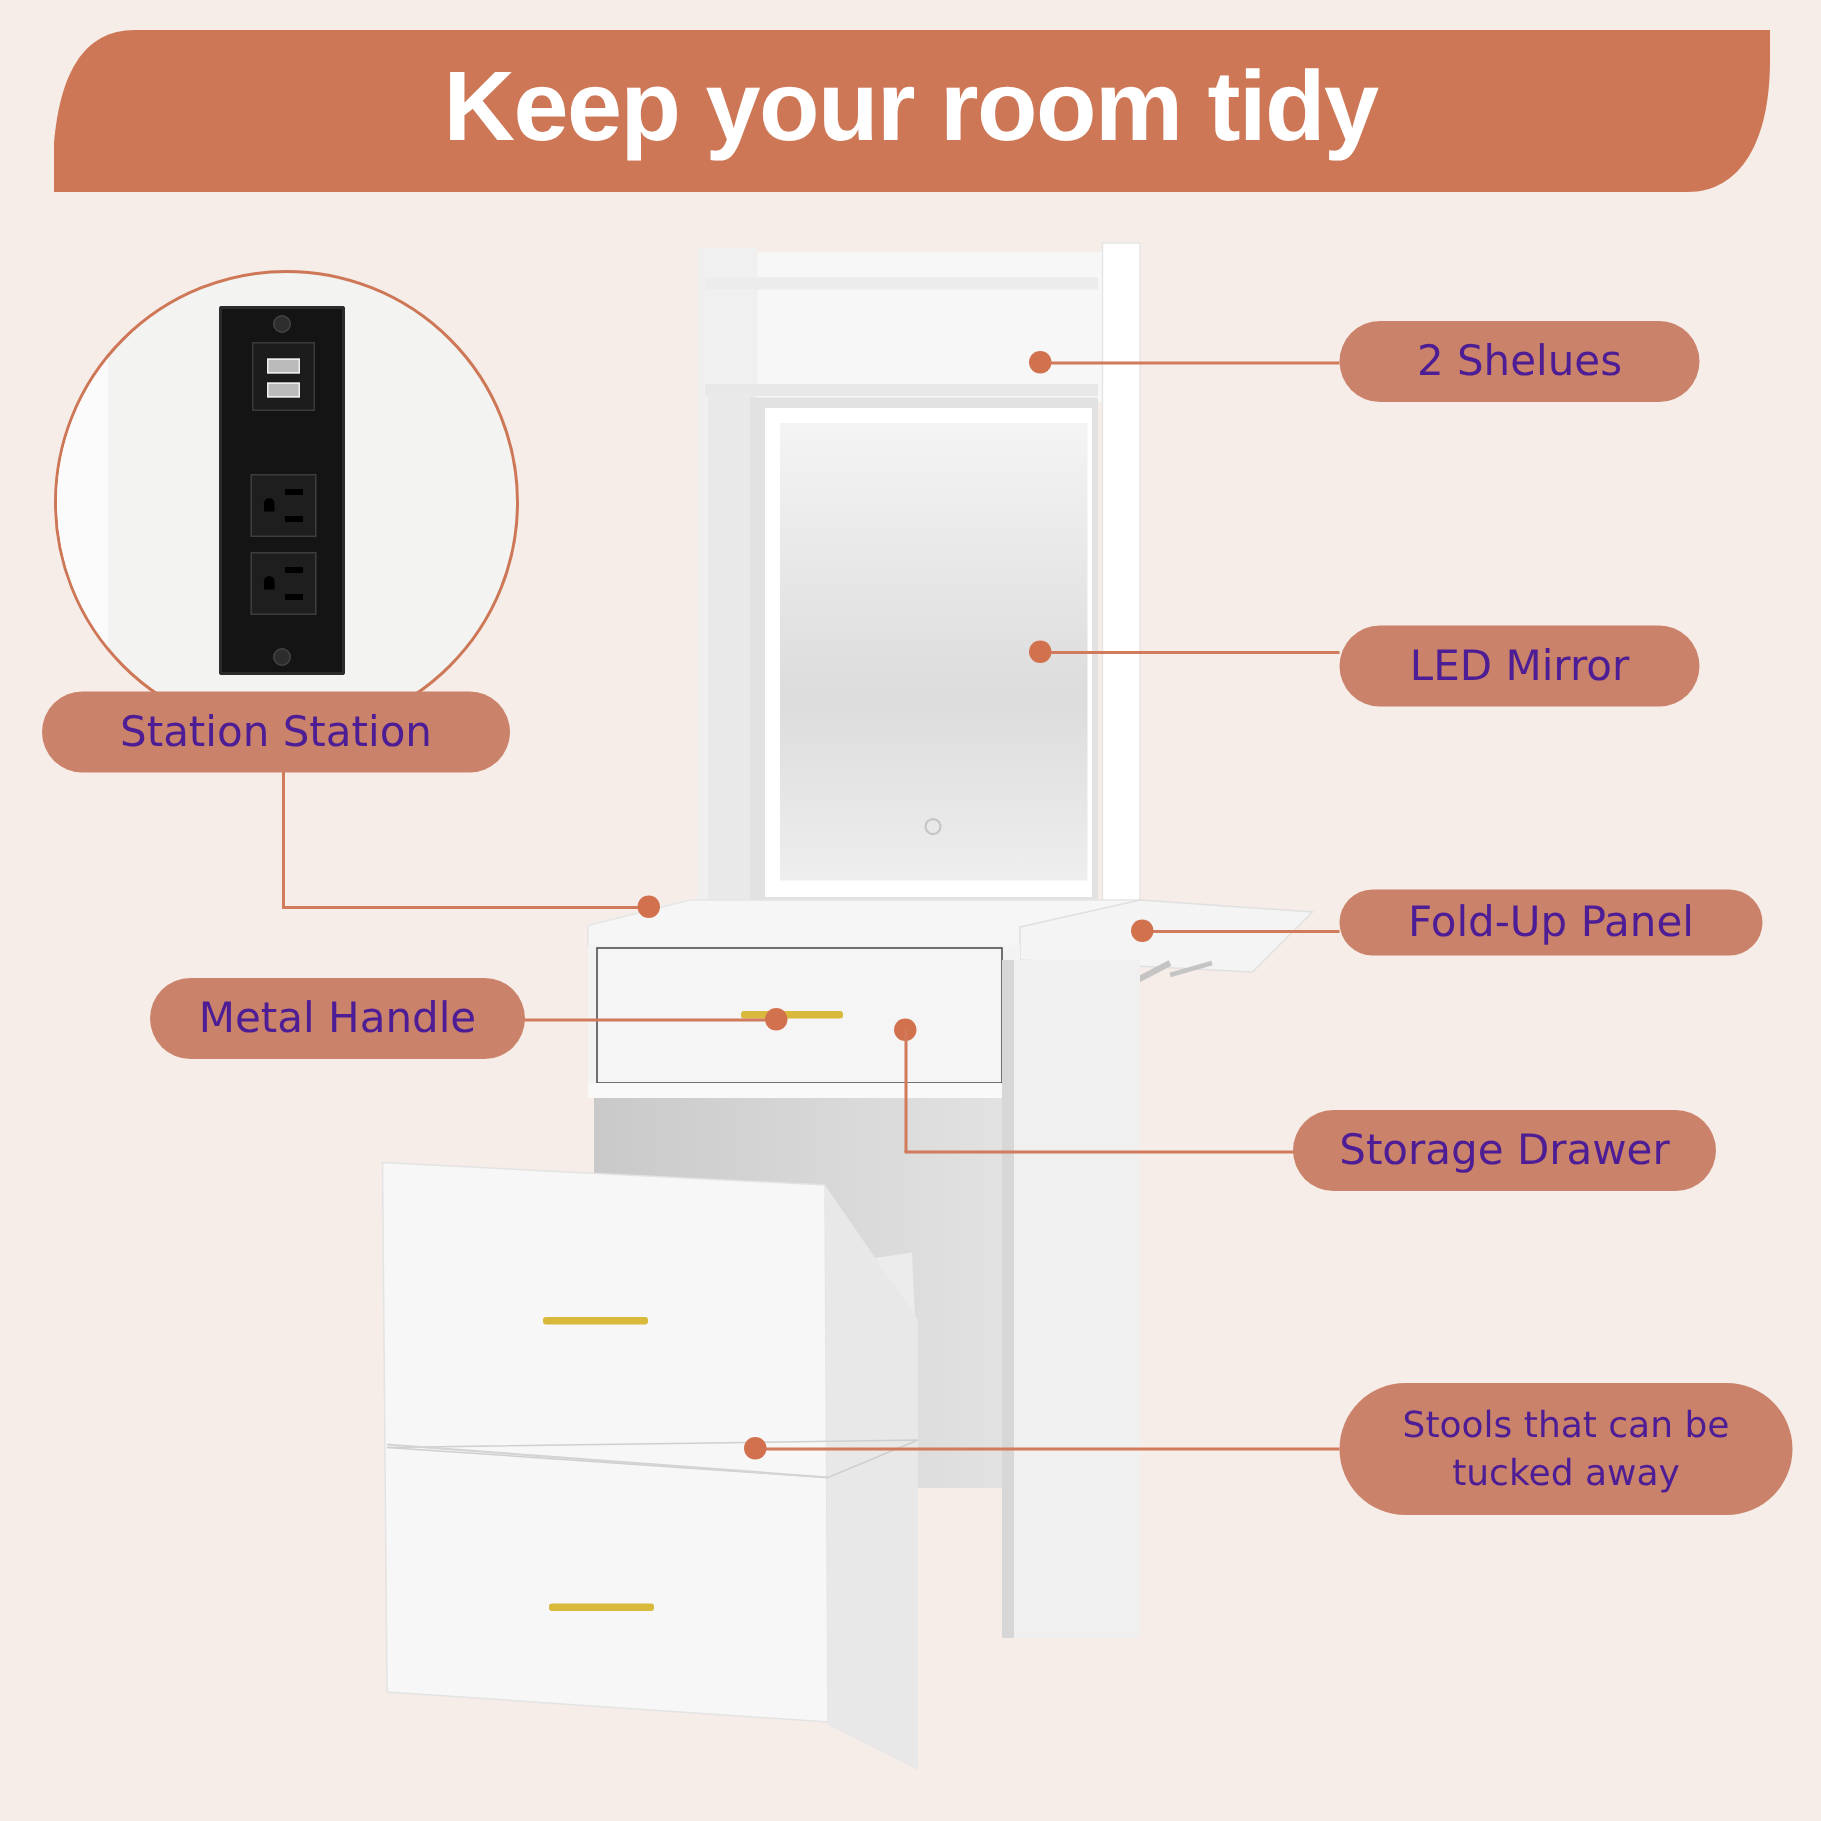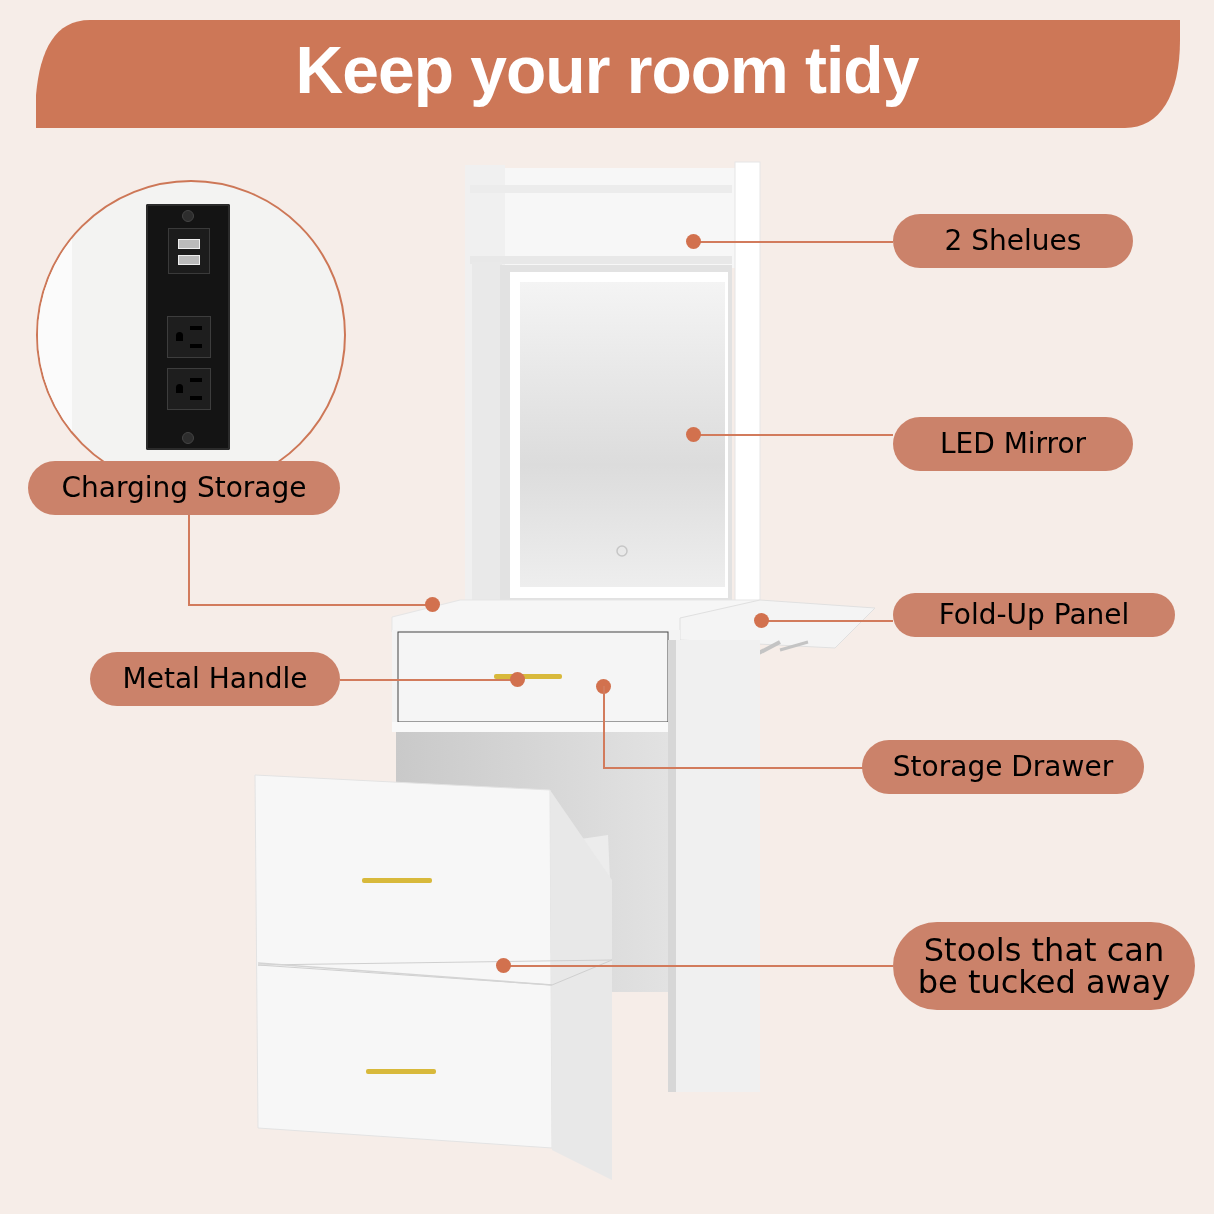--- a/index.html
+++ b/index.html
@@ -1,20 +1,20 @@
 <!DOCTYPE html>
 <html><head>
 <meta charset="utf-8">
 <style>
   html,body{margin:0;padding:0;}
   body{width:1214px;height:1214px;background:#f6ede8;position:relative;overflow:hidden;font-family:"DejaVu Sans","Liberation Sans",sans-serif;}
   .banner-shape{position:absolute;left:0;top:0;width:100%;height:100%;}
   .banner-title{position:absolute;left:0;top:20px;width:1214px;text-align:center;color:#fff;font-family:"Liberation Sans",sans-serif;font-weight:bold;font-size:66px;line-height:100px;letter-spacing:-1px;}
-  .pill{position:absolute;background:#cb826a;color:#000000;border-radius:30px;display:flex;align-items:center;justify-content:center;text-align:center;font-family:"DejaVu Sans",sans-serif;font-size:28px;line-height:32px;white-space:nowrap;}
-  .pill.two{white-space:normal;font-size:32px;line-height:32px;}
+  .pill{position:absolute;background:#cb826a;color:#4c1d95;border-radius:30px;display:flex;align-items:center;justify-content:center;text-align:center;font-family:"DejaVu Sans",sans-serif;font-size:28px;line-height:32px;white-space:nowrap;}
+  .pill.two{white-space:normal;font-size:24px;line-height:32px;}
   .line{position:absolute;background:#d27b5c;}
   .dot{position:absolute;width:15px;height:15px;border-radius:50%;background:#d2714e;}
   .circle{position:absolute;left:36px;top:180px;width:306px;height:306px;border-radius:50%;border:2px solid #cd7757;overflow:hidden;background:#f3f3f2;}
   .circle .edge{position:absolute;left:0;top:0;width:34px;height:100%;background:#fbfbfb;}
   .outlet{position:absolute;left:108px;top:22px;width:84px;height:246px;background:#141414;border-radius:2px;box-shadow:0 0 0 2px #2b2b2b inset;}
   .screw{position:absolute;left:36px;width:10px;height:10px;border-radius:50%;background:#2d2d2d;border:1px solid #444;}
   .usb-box{position:absolute;left:22px;top:24px;width:40px;height:44px;border:1px solid #3a3a3a;background:#1c1c1c;}
   .usb{position:absolute;left:9px;width:20px;height:8px;background:#bbb;border:1px solid #eee;}
   .socket{position:absolute;left:21px;width:42px;height:40px;background:#1e1e1e;border:1px solid #3d3d3d;}
   .slot{position:absolute;background:#000;}
@@ -136,17 +136,17 @@
 <div class="pill" style="left:893px;top:593px;width:282px;height:44px;">
     <span>Fold-Up Panel</span>
   </div>
 <div class="pill" style="left:862px;top:740px;width:282px;height:54px;">
     <span>Storage Drawer</span>
   </div>
 <div class="pill two" style="left:893px;top:922px;width:302px;height:88px;padding:0 12px;box-sizing:border-box;border-radius:44px;">
     <span>Stools that can be tucked away</span>
   </div>
 <div class="pill" style="left:28px;top:461px;width:312px;height:54px;">
-    <span>Charging Storage</span>
+    <span>Station Station</span>
   </div>
-<div class="pill" style="left:90px;top:652px;width:250px;height:54px;">
+<div class="pill" style="left:100px;top:652px;width:250px;height:54px;">
     <span>Metal Handle</span>
   </div>
 
 </body></html>

